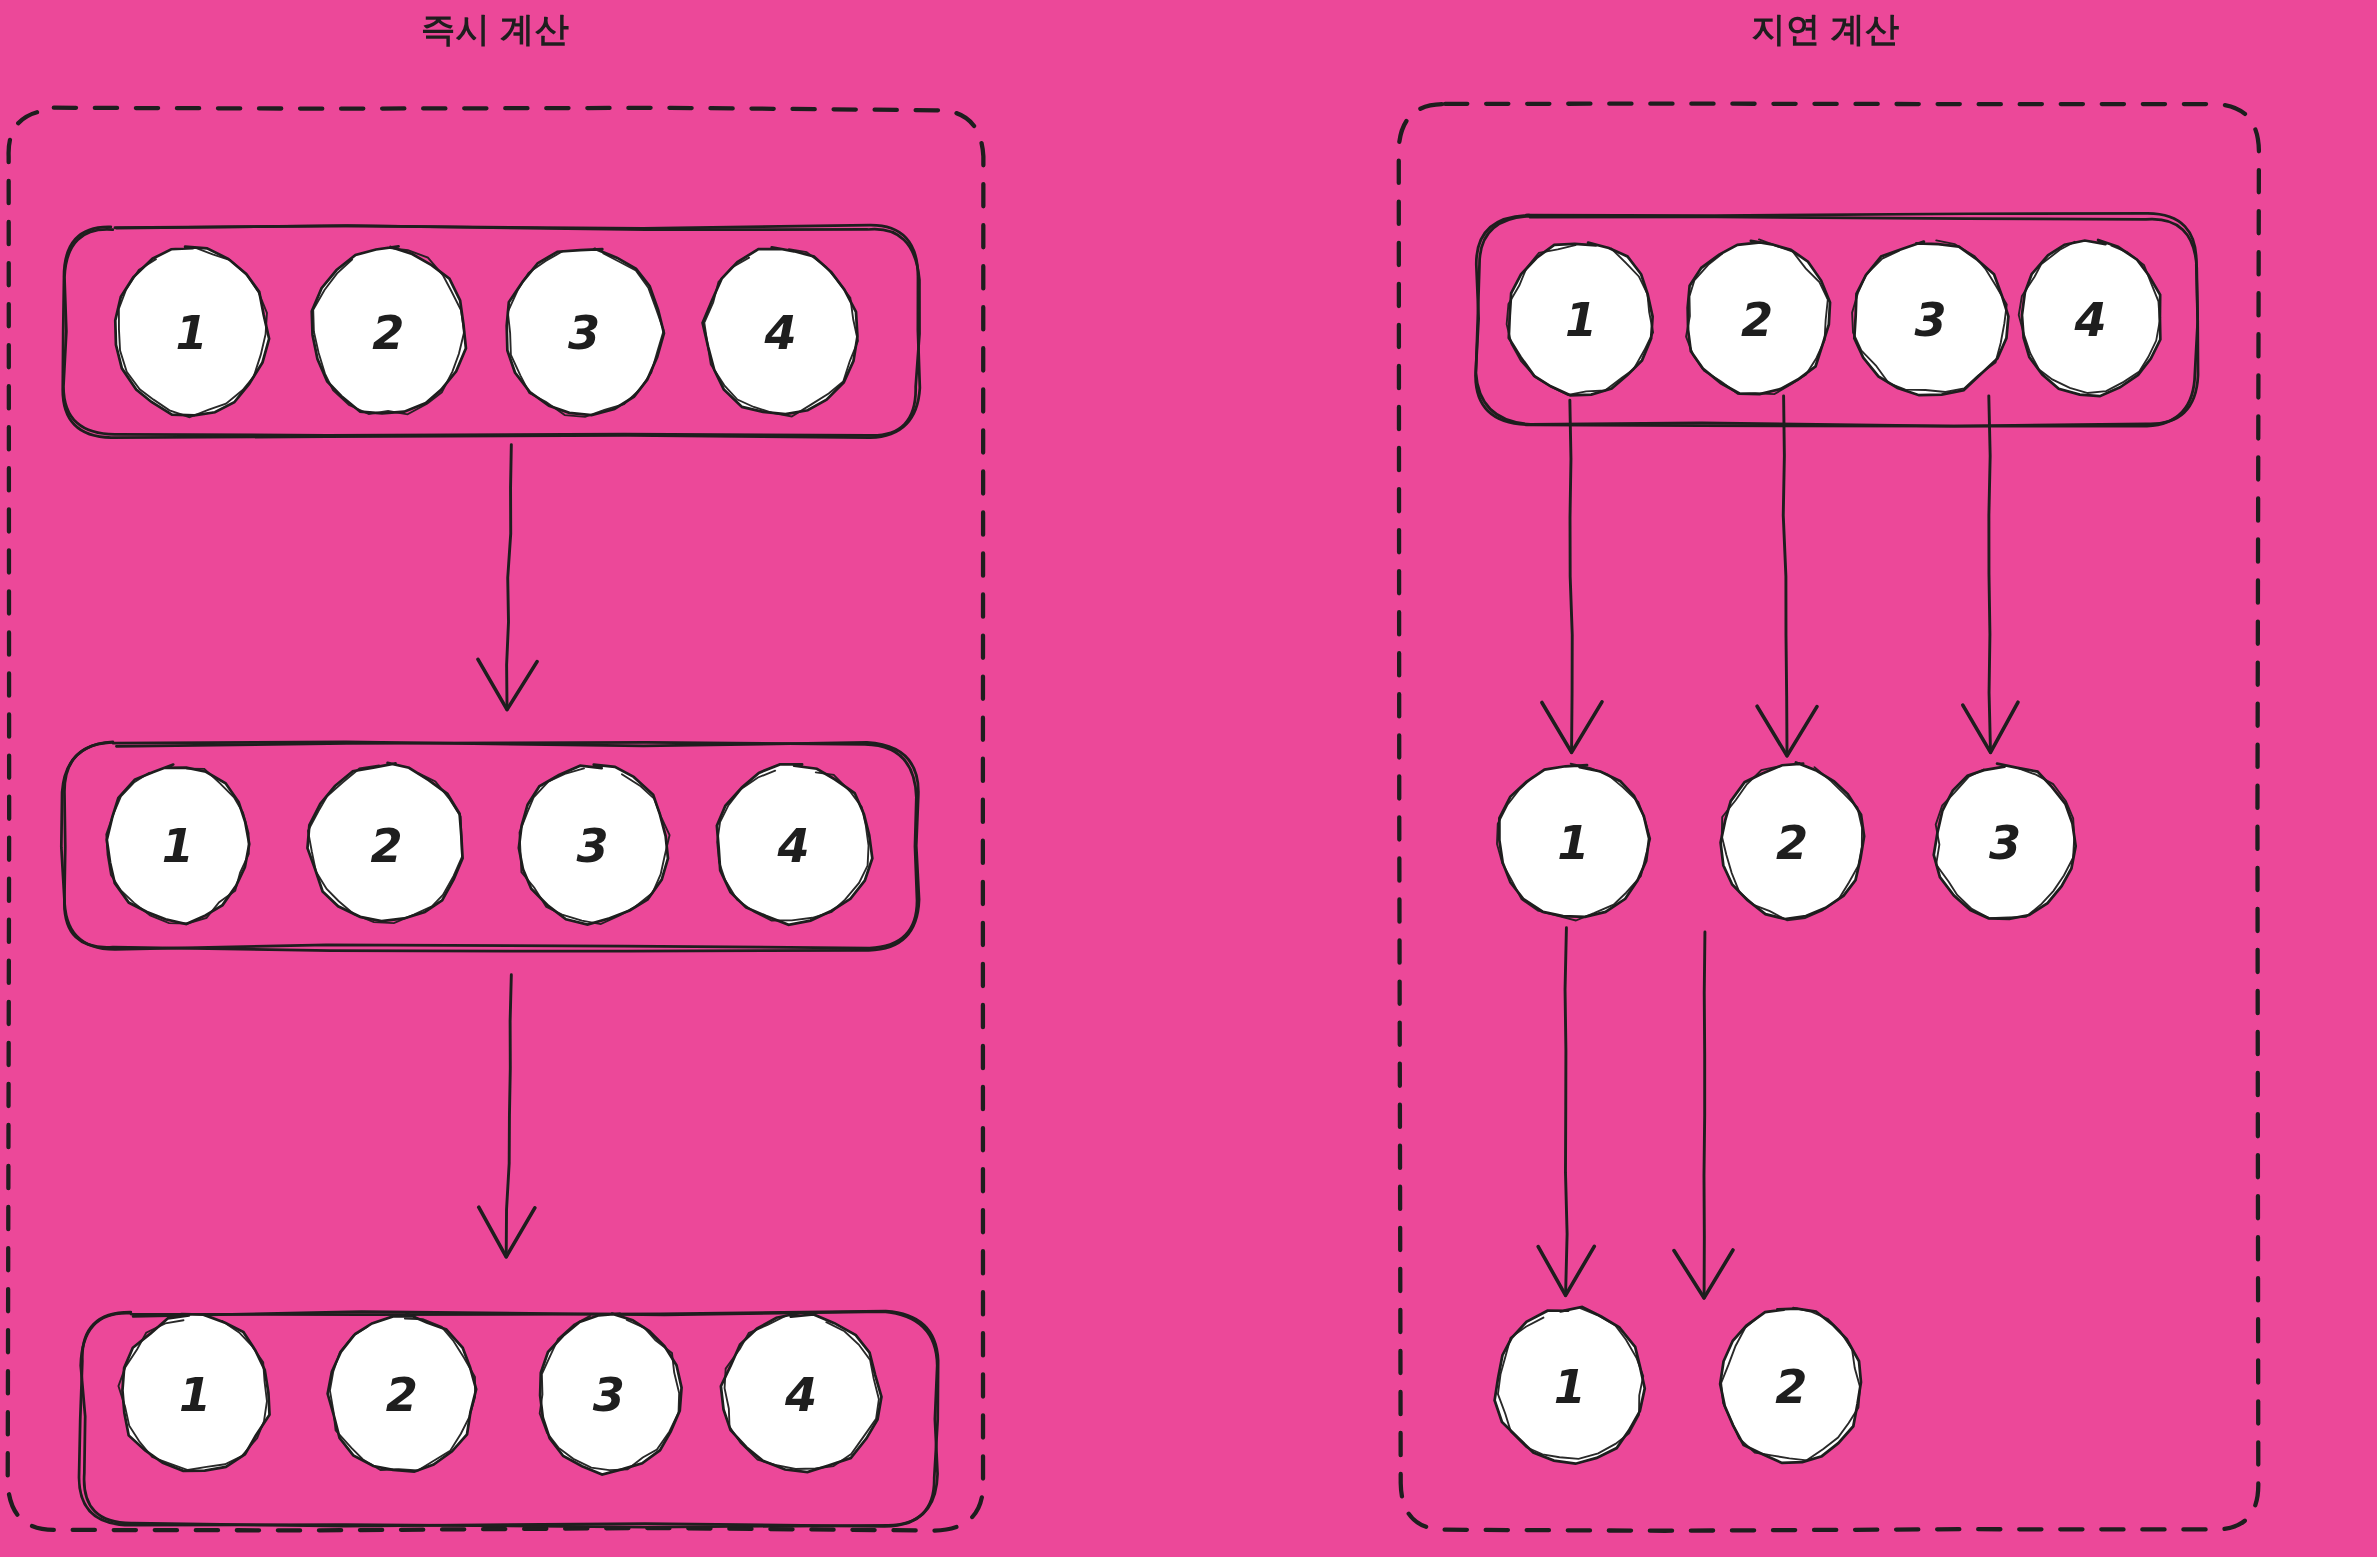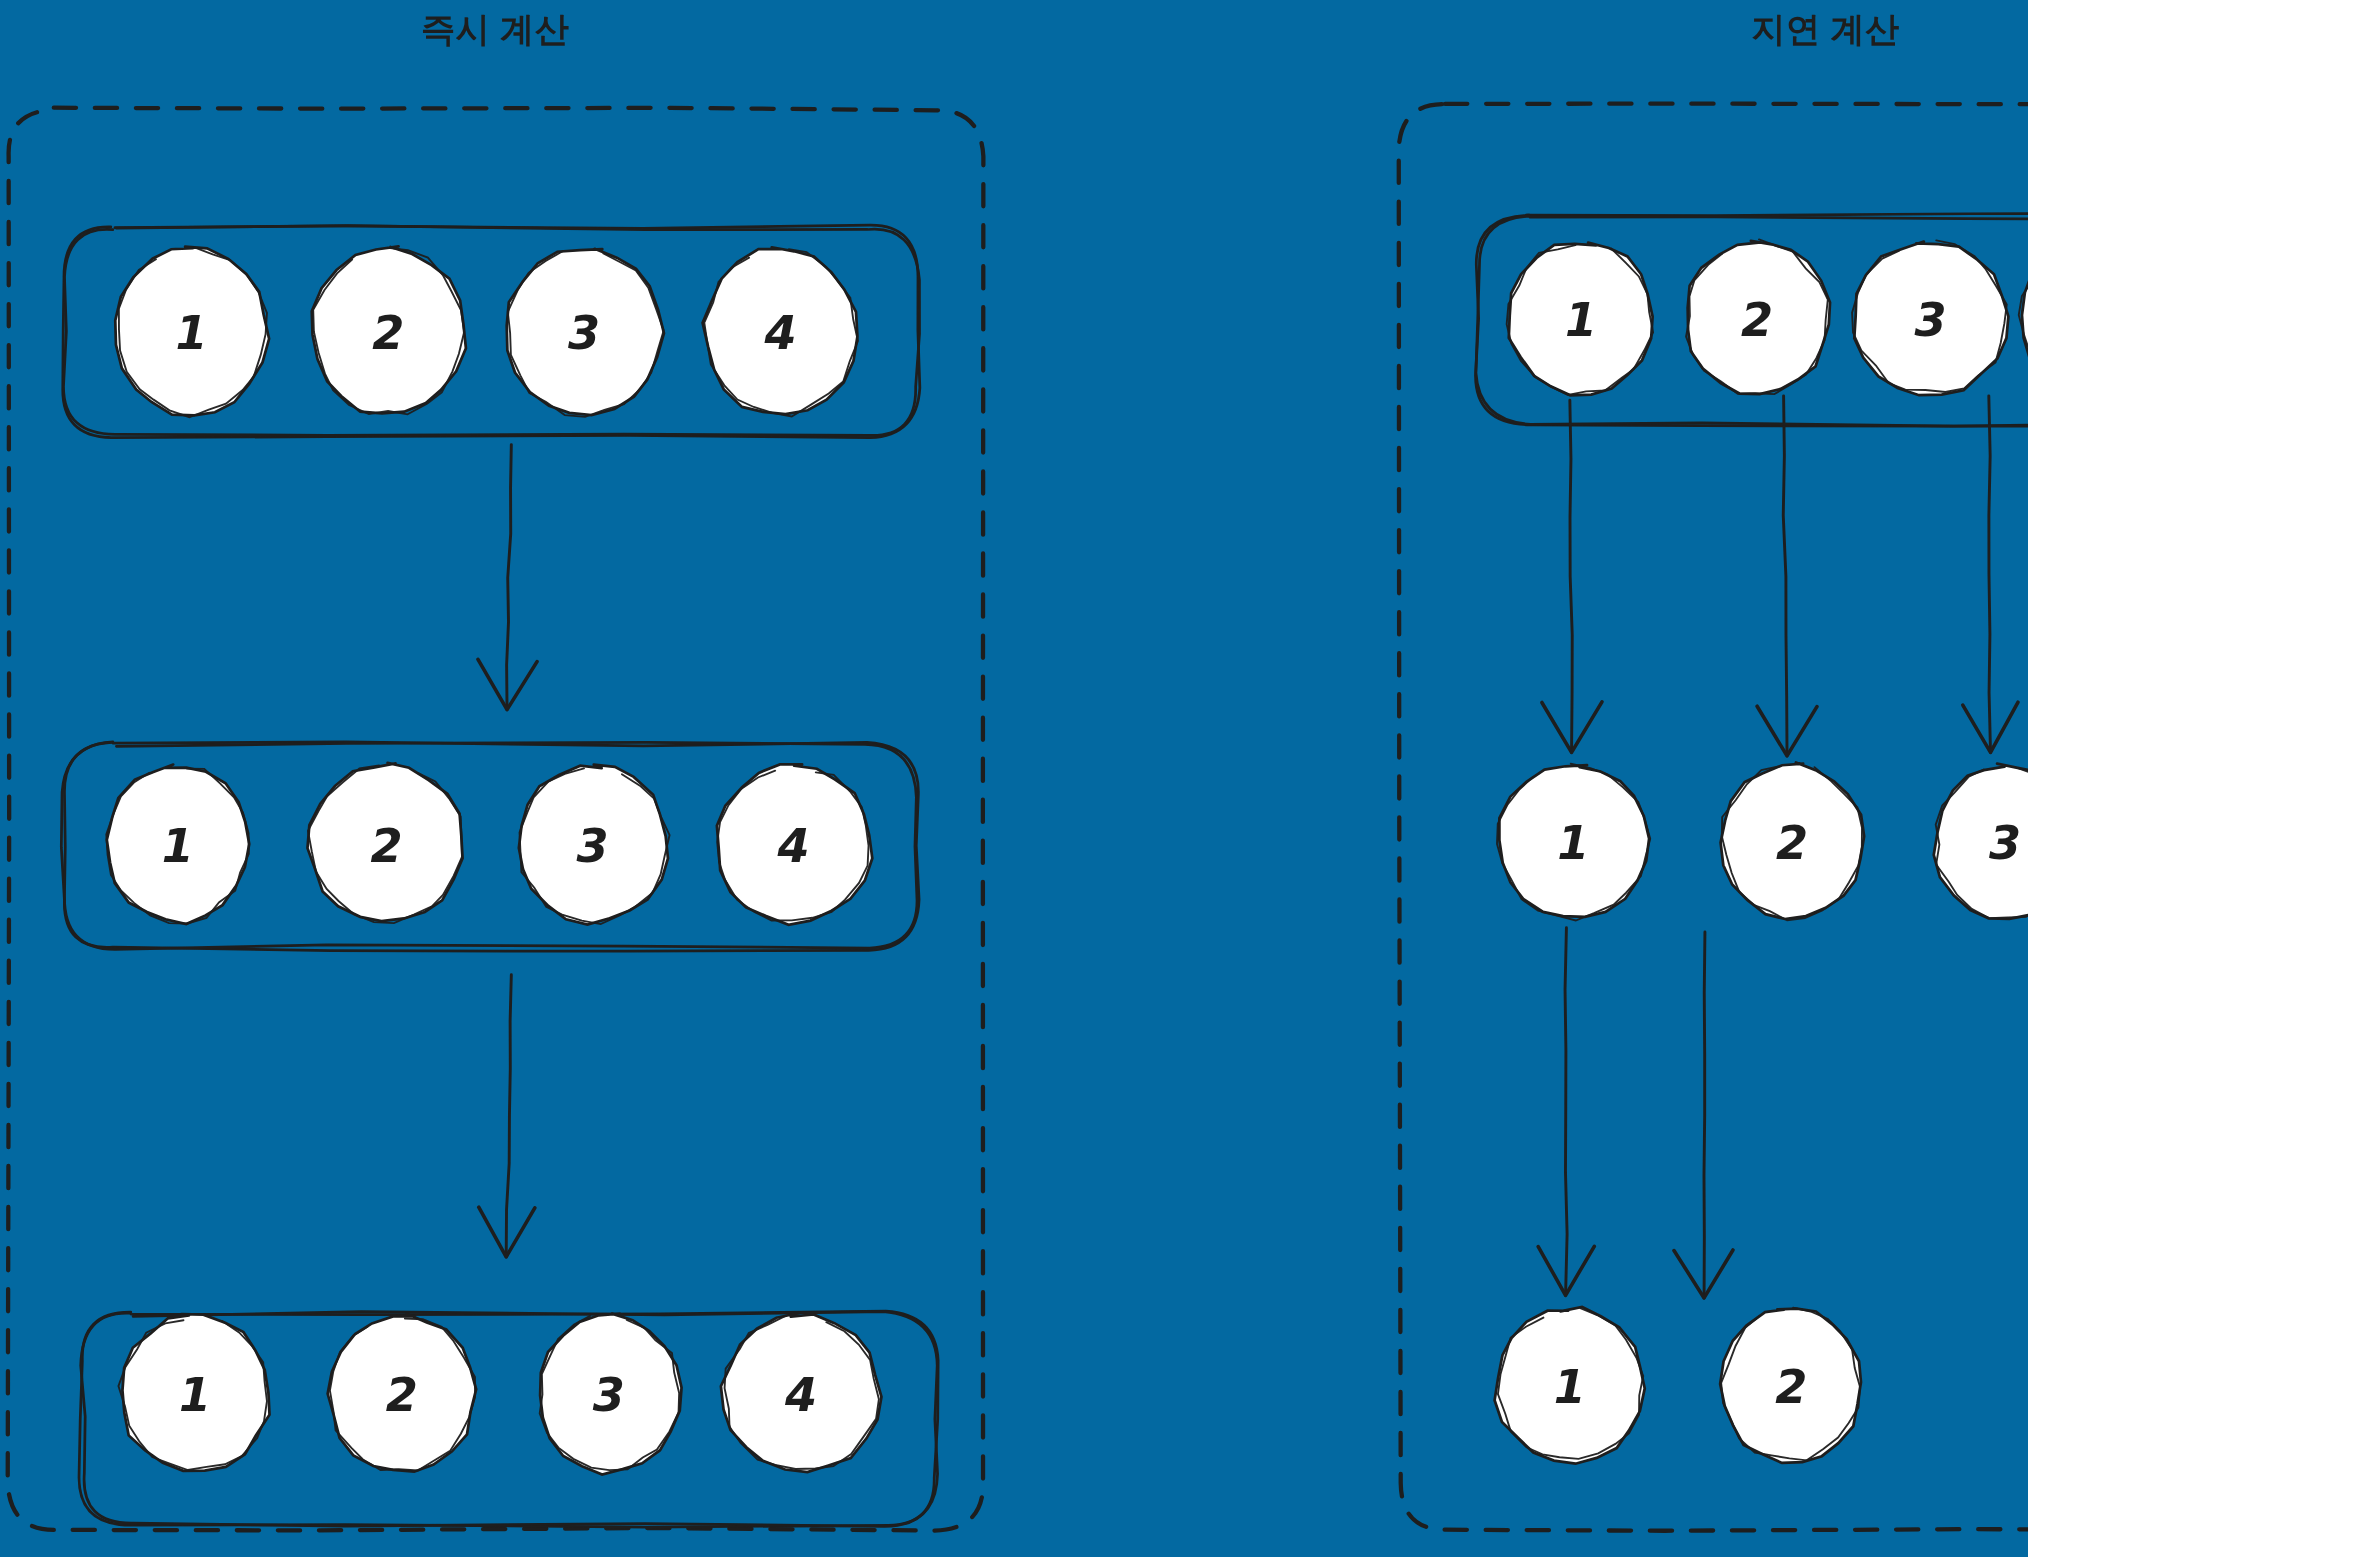--- a/index.html
+++ b/index.html
@@ -5,23 +5,23 @@
   html, body {
     margin: 0;
     padding: 0;
     background: #ffffff;
   }
   body {
     font-family: "Liberation Sans", sans-serif;
   }
   #canvas-root {
     position: relative;
-    width: 2028px;
+    width: 2377px;
     height: 1557px;
-    background: #0369a1;
+    background: #ec4899;
     overflow: hidden;
   }
   svg#diagram {
     position: absolute;
     inset: 0;
     width: 2377px;
     height: 1557px;
     display: block;
   }
   .panel-title {

